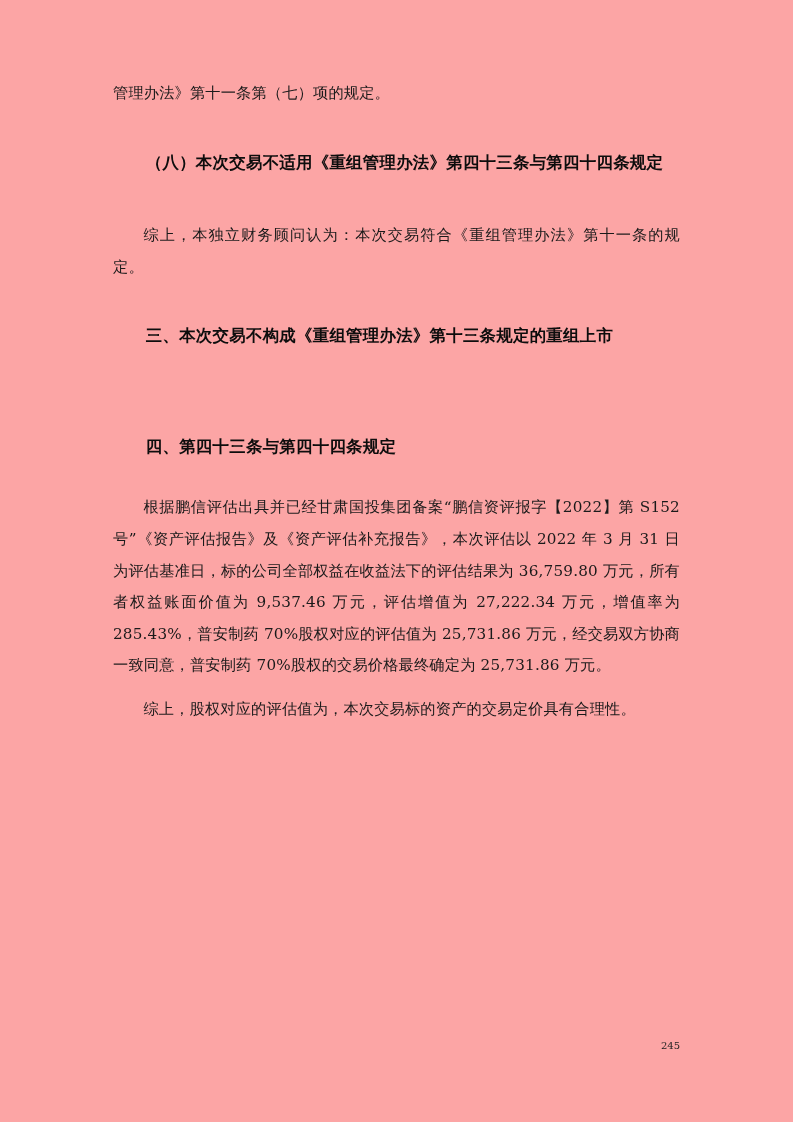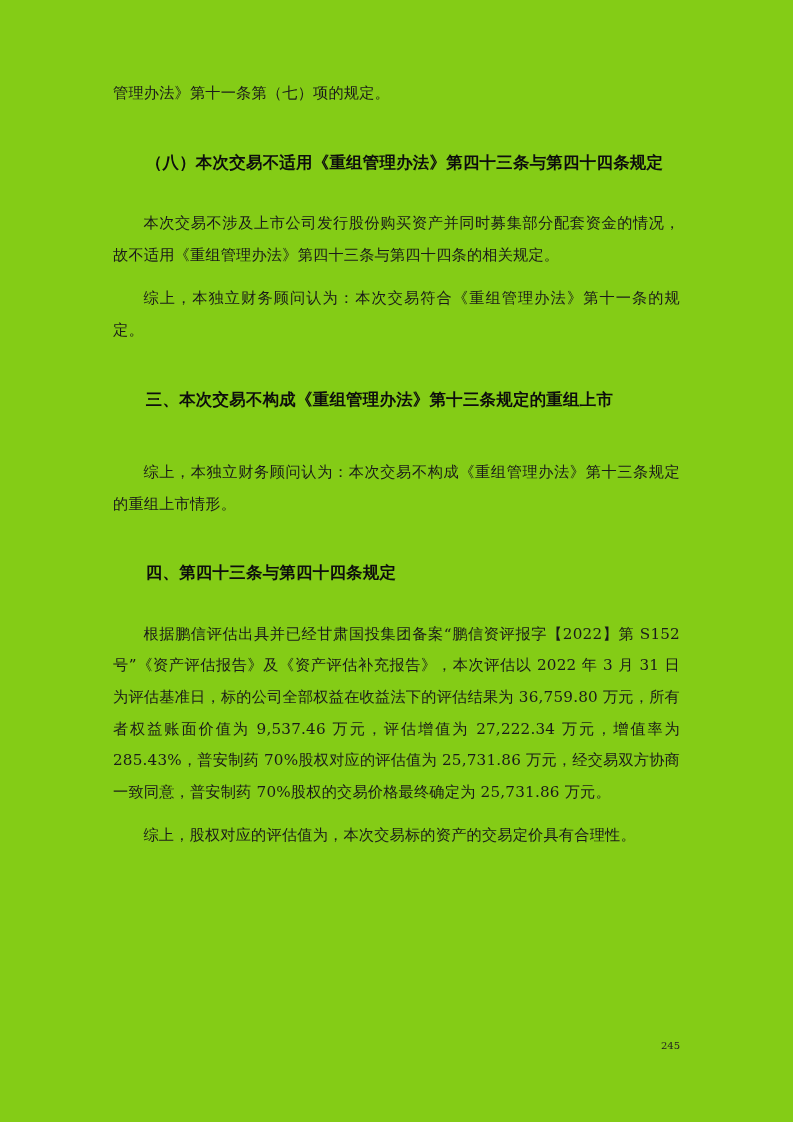--- a/index.html
+++ b/index.html
@@ -6,21 +6,21 @@
     margin: 0;
     padding: 0;
     background: #c8c8c8;
   }
   body {
     font-family: "DejaVu Serif", "Liberation Serif", serif;
   }
   .page {
     width: 793px;
     height: 1122px;
-    background: #84cc16;
+    background: #fca5a5;
     margin: 0 auto;
     position: relative;
     box-sizing: border-box;
     overflow: hidden;
   }
   .content {
     position: absolute;
     left: 113px;
     top: 78px;
     width: 567px;
@@ -67,36 +67,34 @@
   <div class="content">
 
     <p class="para">管理办法》第十一条第（七）项的规定。</p>
 
     <div class="gap-md"></div>
 
     <p class="heading heading-indent">（八）本次交易不适用《重组管理办法》第四十三条与第四十四条规定</p>
 
     <div class="gap-sm"></div>
 
-    <p class="para indent">本次交易不涉及上市公司发行股份购买资产并同时募集部分配套资金的情况，故不适用《重组管理办法》第四十三条与第四十四条的相关规定。</p>
 
     <div class="gap-sm"></div>
 
     <p class="para indent">综上，本独立财务顾问认为：本次交易符合《重组管理办法》第十一条的规定。</p>
 
     <div class="gap-md"></div>
 
     <p class="heading heading-indent">三、本次交易不构成《重组管理办法》第十三条规定的重组上市</p>
 
     <div class="gap-sm"></div>
 
 
     <div class="gap-sm"></div>
 
-    <p class="para indent">综上，本独立财务顾问认为：本次交易不构成《重组管理办法》第十三条规定的重组上市情形。</p>
 
     <div class="gap-md"></div>
 
     <p class="heading heading-indent">四、第四十三条与第四十四条规定</p>
 
     <div class="gap-sm"></div>
 
     <p class="para indent">根据鹏信评估出具并已经甘肃国投集团备案“鹏信资评报字【2022】第 S152 号”《资产评估报告》及《资产评估补充报告》，本次评估以 2022 年 3 月 31 日为评估基准日，标的公司全部权益在收益法下的评估结果为 36,759.80 万元，所有者权益账面价值为 9,537.46 万元，评估增值为 27,222.34 万元，增值率为 285.43%，普安制药 70%股权对应的评估值为 25,731.86 万元，经交易双方协商一致同意，普安制药 70%股权的交易价格最终确定为 25,731.86 万元。</p>
 
     <div class="gap-sm"></div>

